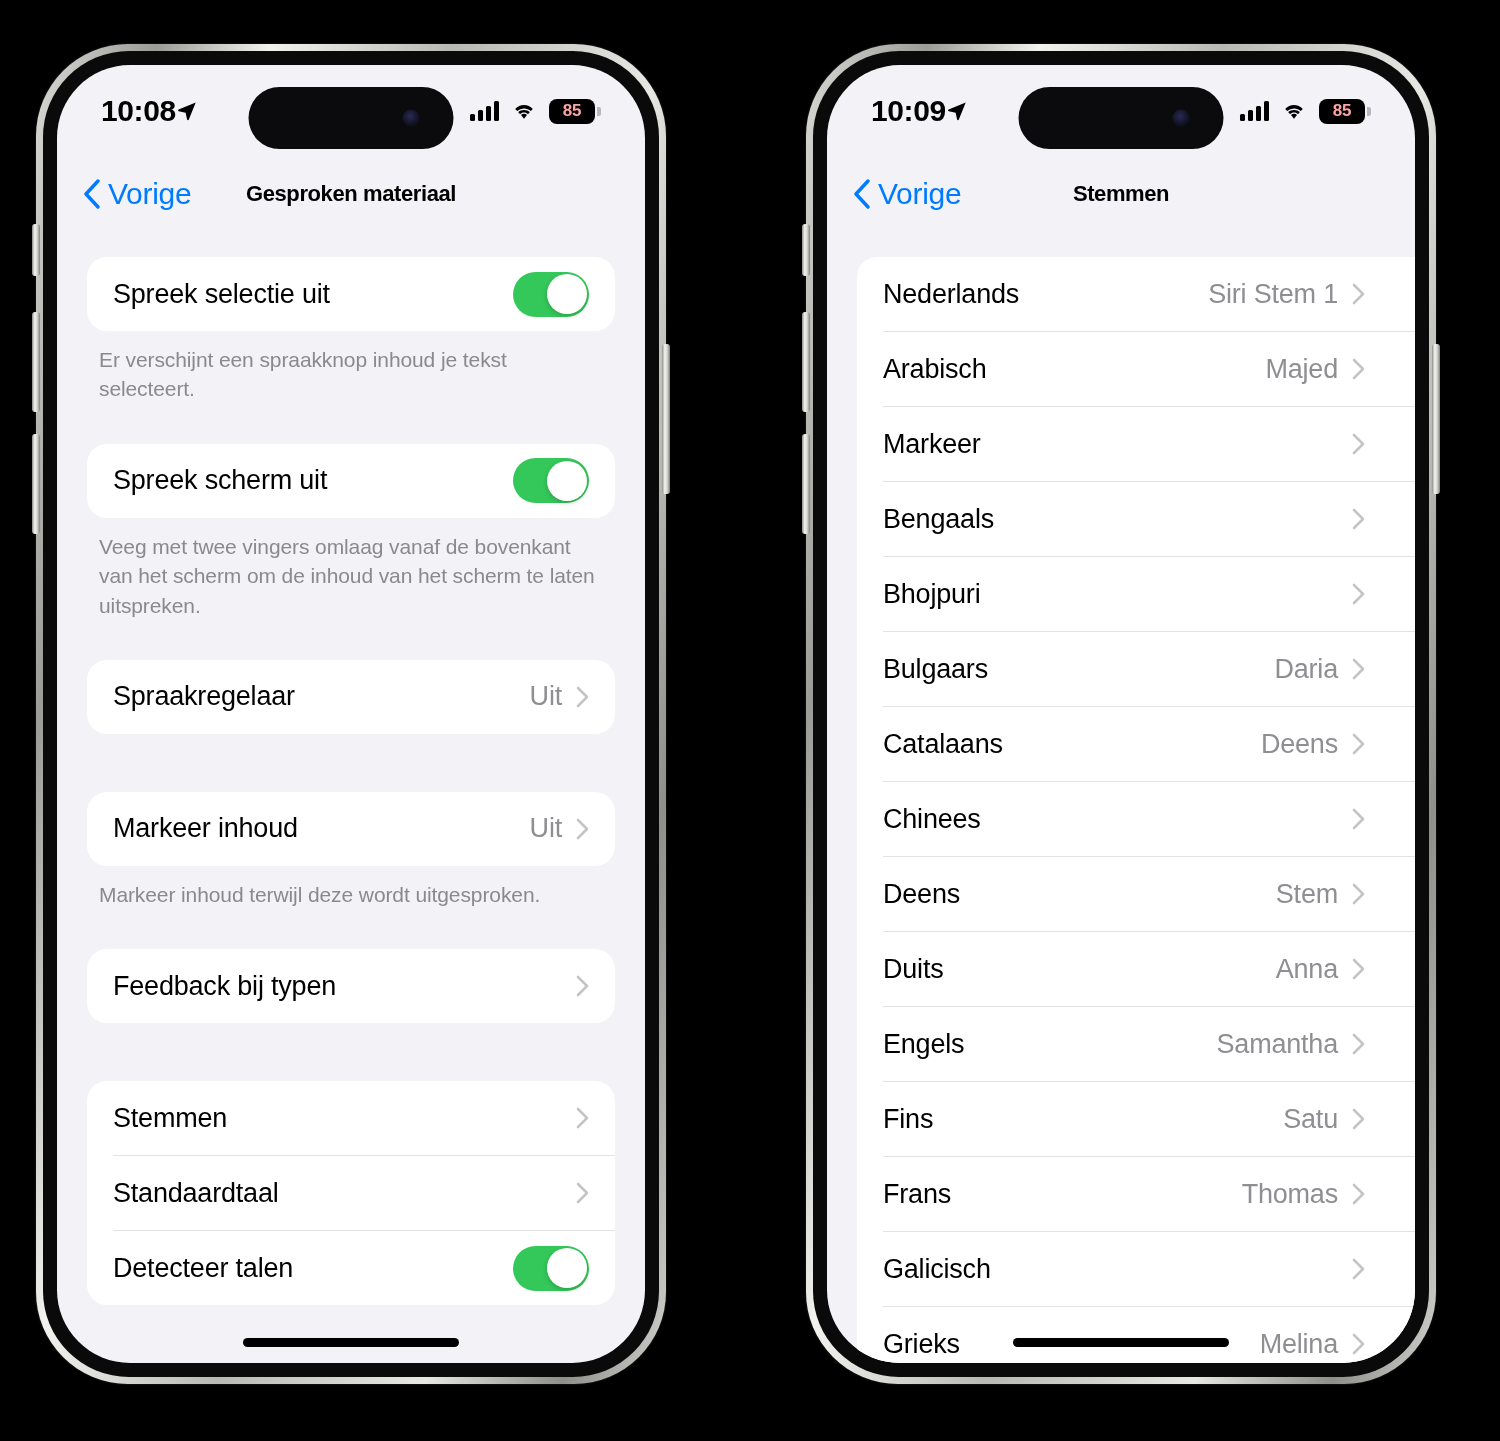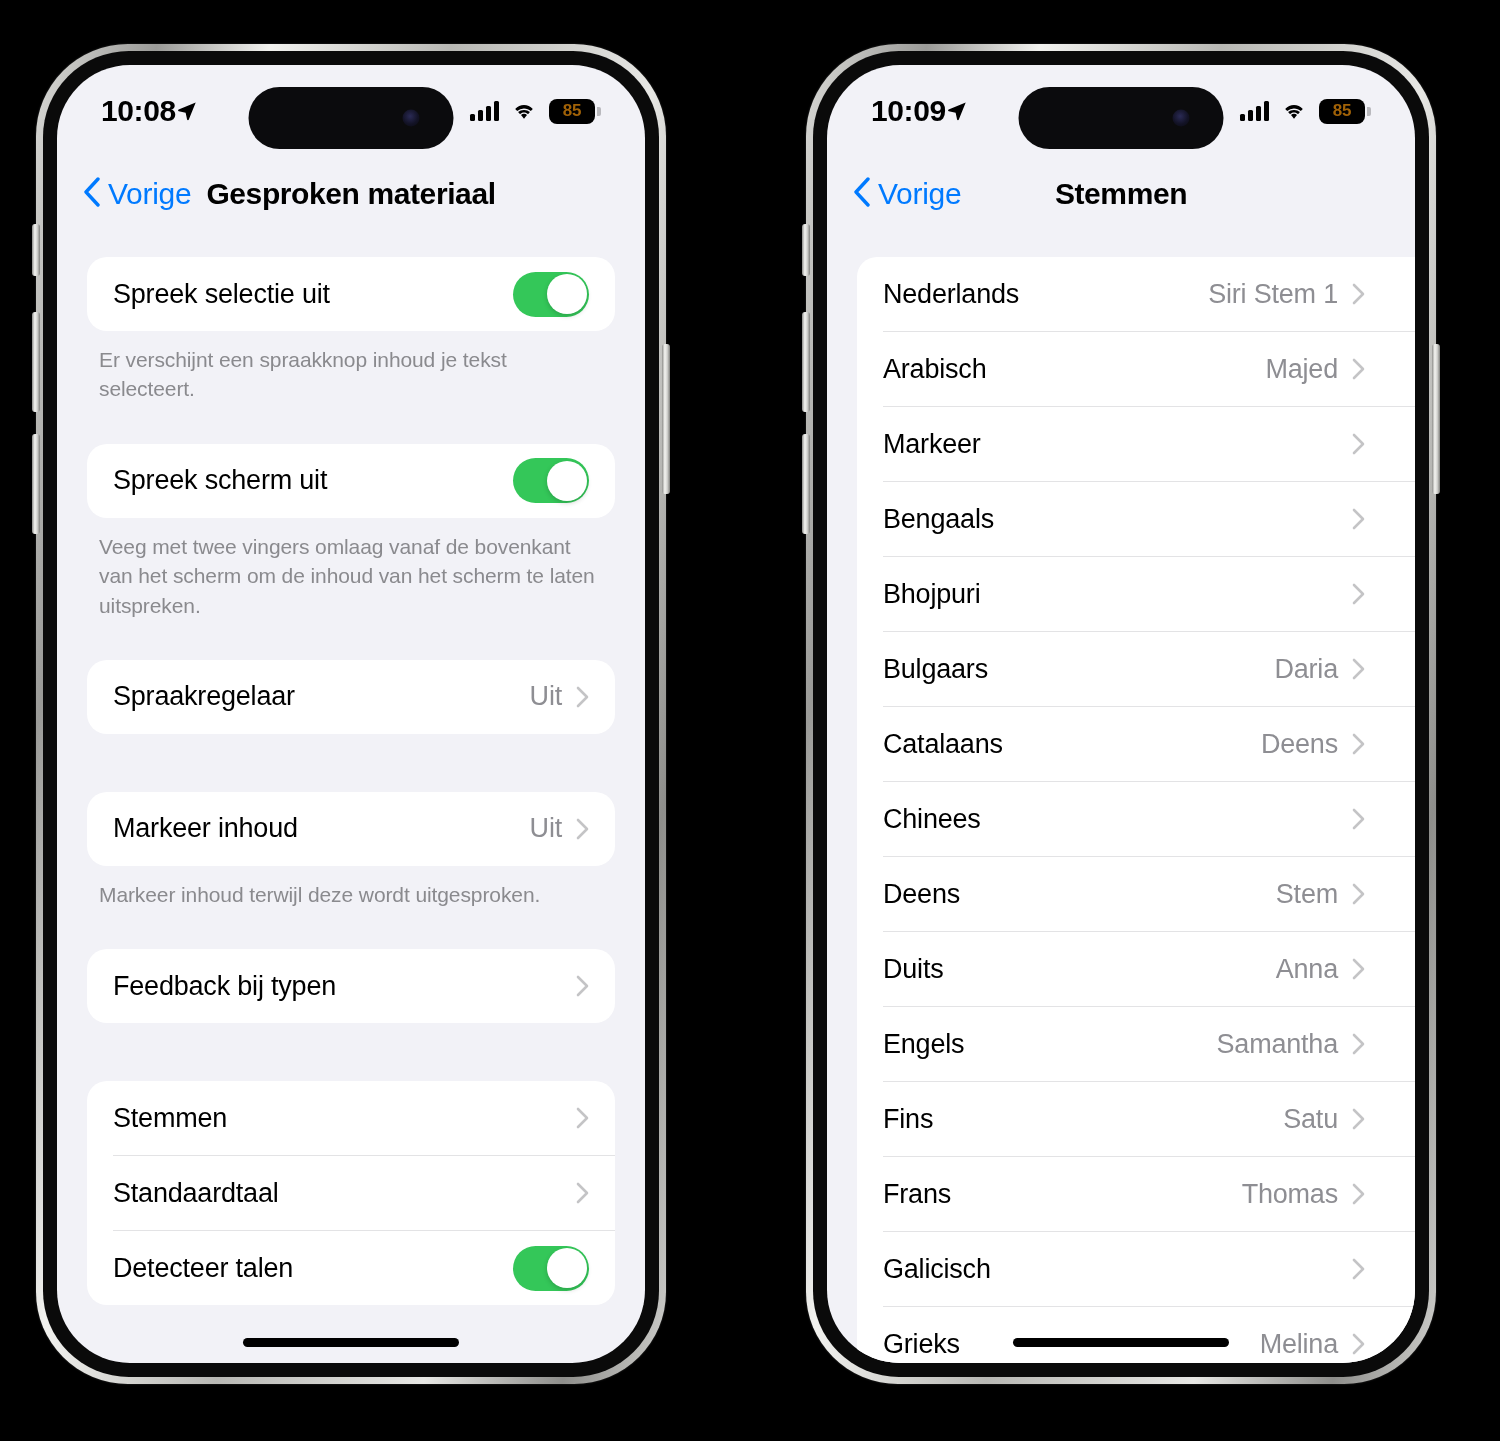--- a/index.html
+++ b/index.html
@@ -60,48 +60,48 @@
   .bars i:nth-child(1){ height:7px; }
   .bars i:nth-child(2){ height:11px; }
   .bars i:nth-child(3){ height:15px; }
   .bars i:nth-child(4){ height:20px; }
   .wifi { width: 26px; height: 20px; }
   .battery { position:relative; display:flex; align-items:center; }
   .batt-body {
     width: 46px; height: 25px; border-radius: 8px; background:#000;
     display:flex; align-items:center; justify-content:center;
   }
-  .batt-body span { color:#a16207; font-size:17px; font-weight:700; letter-spacing:-.3px;text-align:center; }
+  .batt-body span { color:#fca5a5; font-size:17px; font-weight:700; letter-spacing:-.3px;text-align:center; }
   .batt-tip { width:4px; height:9px; background:#b9b9bd; border-radius:0 2px 2px 0; margin-left:2px; }
 
   .dynamic-island {
     position:absolute; left:50%; transform:translateX(-50%); top:22px;
     width: 205px; height: 62px; border-radius: 34px;
     background:#0b0b0d;
   }
   .di-cam {
     position:absolute; right:34px; top:50%; transform:translateY(-50%);
     width:17px; height:17px; border-radius:50%;
     background: radial-gradient(circle at 45% 40%, #2a2a55 0%, #131326 55%, #09090f 100%);
   }
 
   
   .navbar {
     position: relative; height: 74px;
     display:flex; align-items:center; padding: 0 26px;
   }
   .back {
-    display:flex; align-items:flex-start; gap: 7px;
+    display:flex; align-items:center; gap: 7px;
     color:#007aff; font-size: 30px; letter-spacing:-.3px;
     cursor:pointer;
   }
   .chev-back { width: 18px; height: 30px; flex:none; }
   .nav-title {
     position:absolute; left:0; right:0; text-align:center;
-    font-size: 30px; font-weight: 700; color:#000; letter-spacing:-.4px;
+    font-size: 22px; font-weight: 700; color:#000; letter-spacing:-.4px;
     pointer-events:none;
   }
 
   
   .content { padding: 0 0 0 0; height: calc(100% - 166px); overflow:hidden; }
   .card {
     background:#fff; border-radius: 20px; margin: 0 30px;
   }
   .row {
     display:flex; align-items:center; min-height: 74px;

